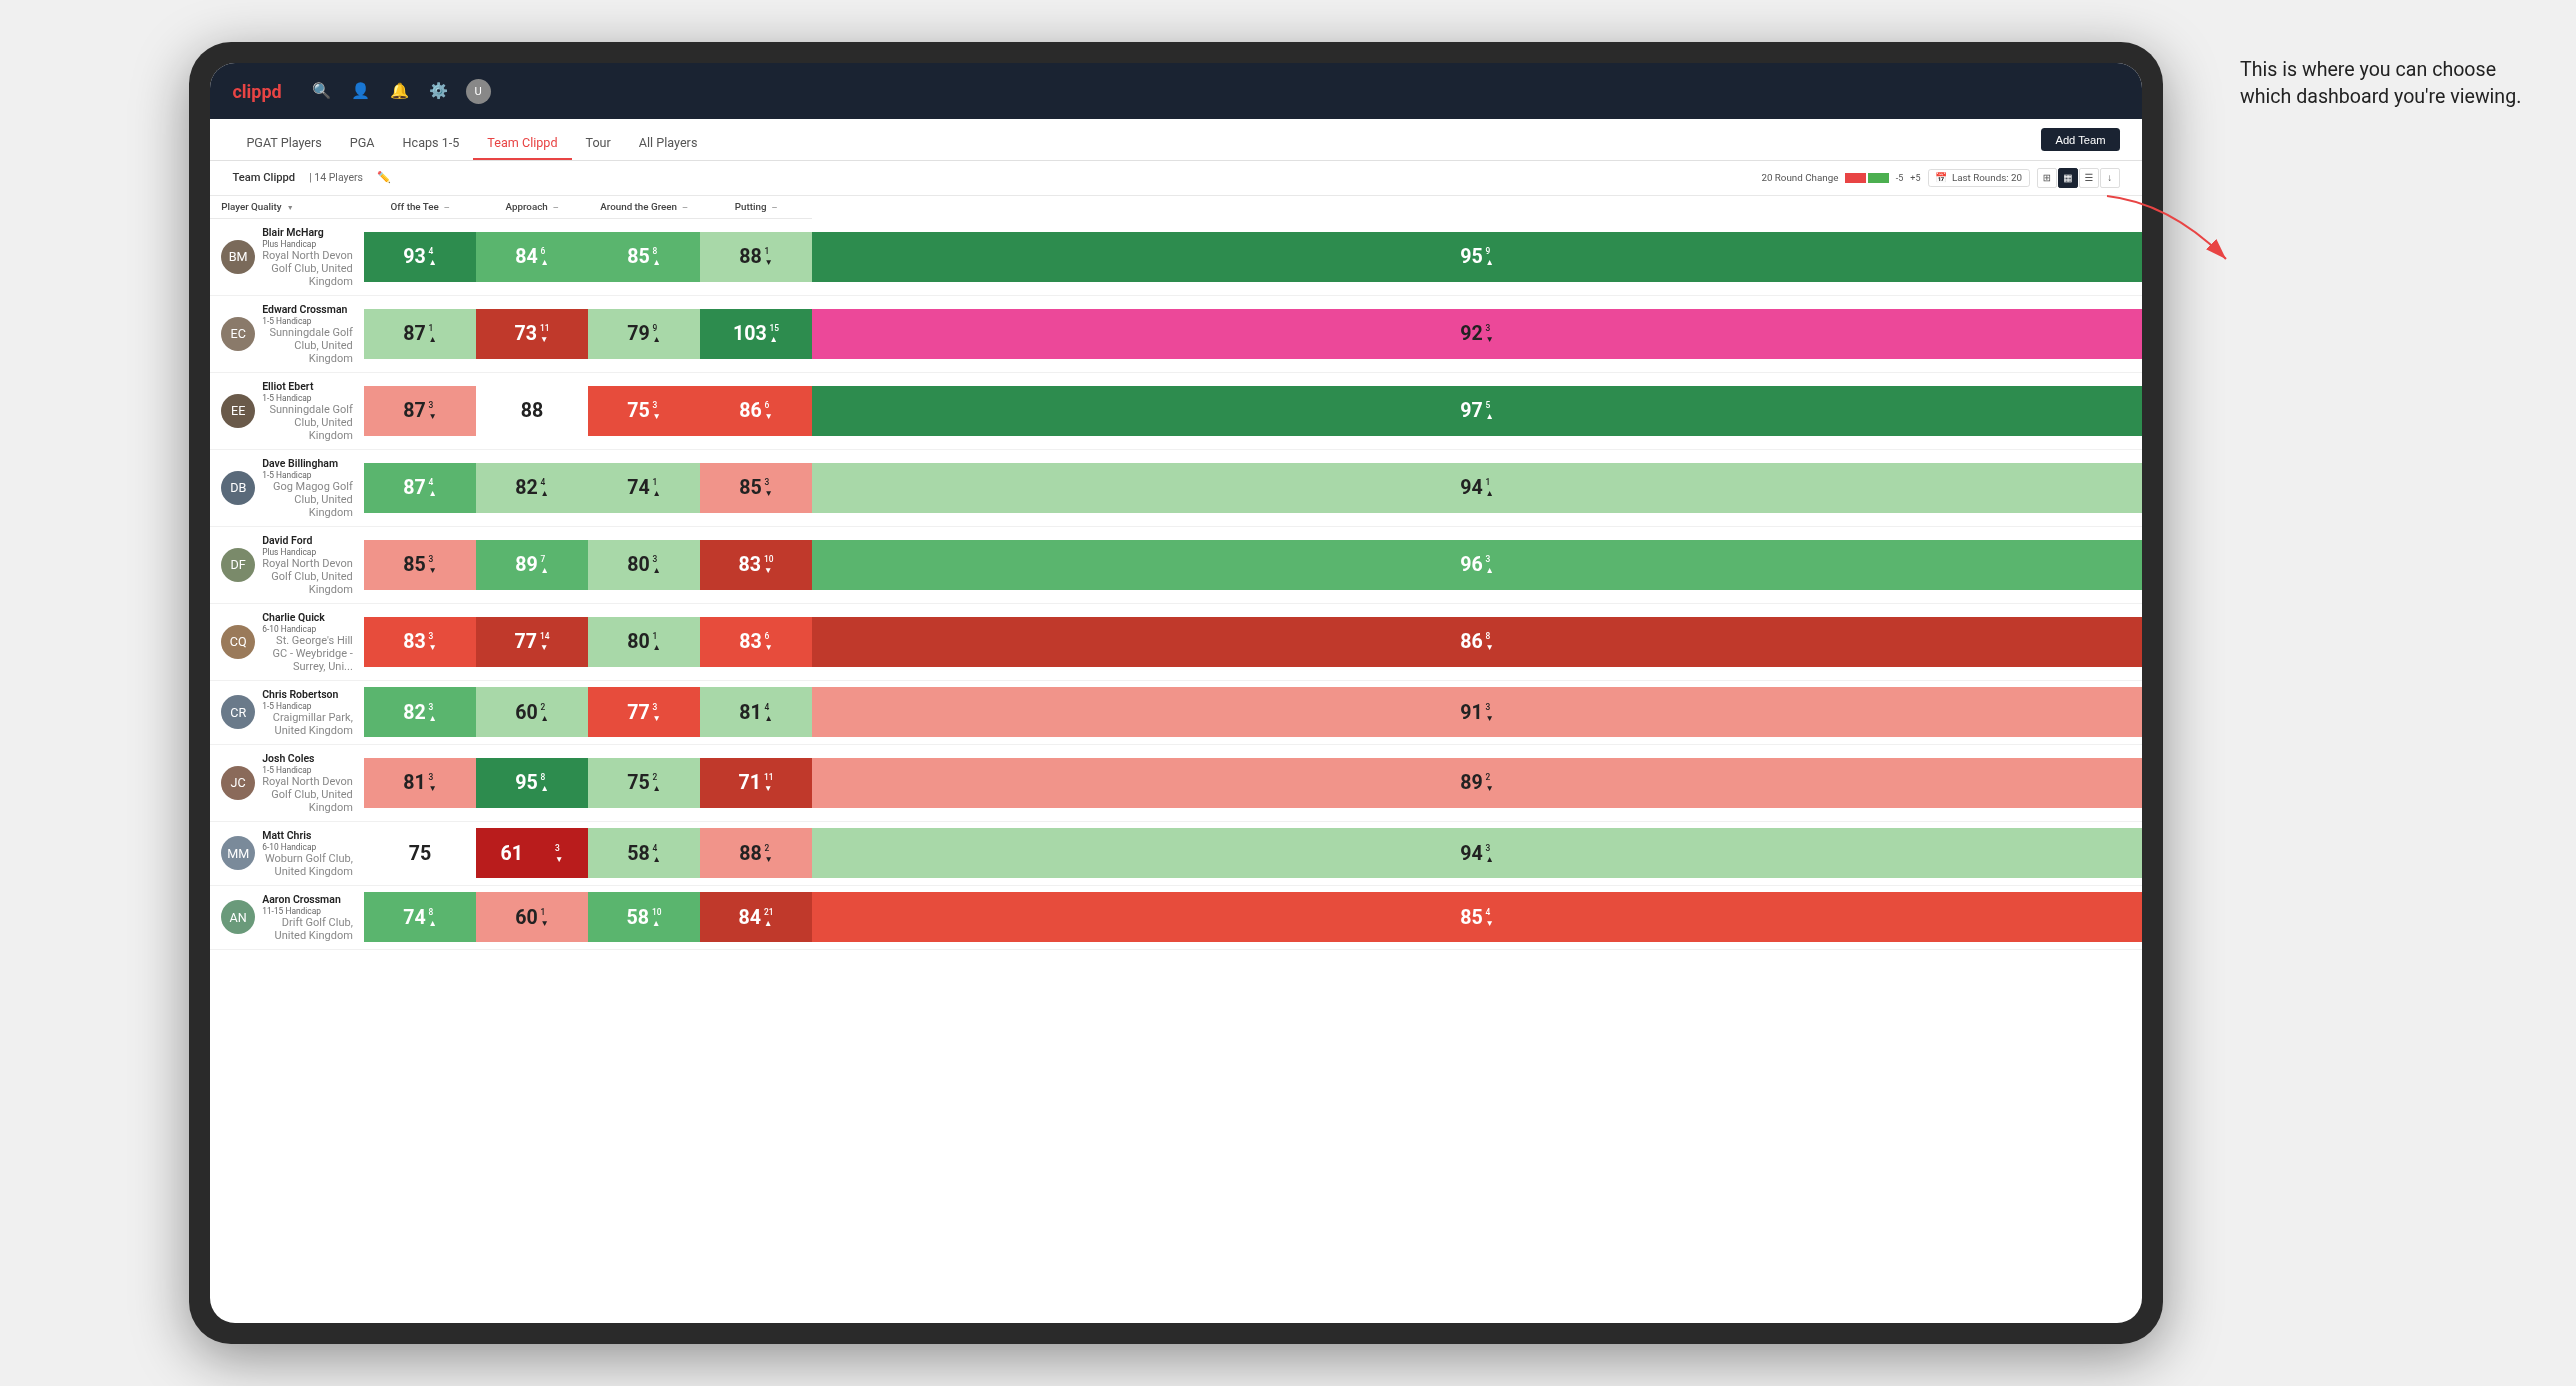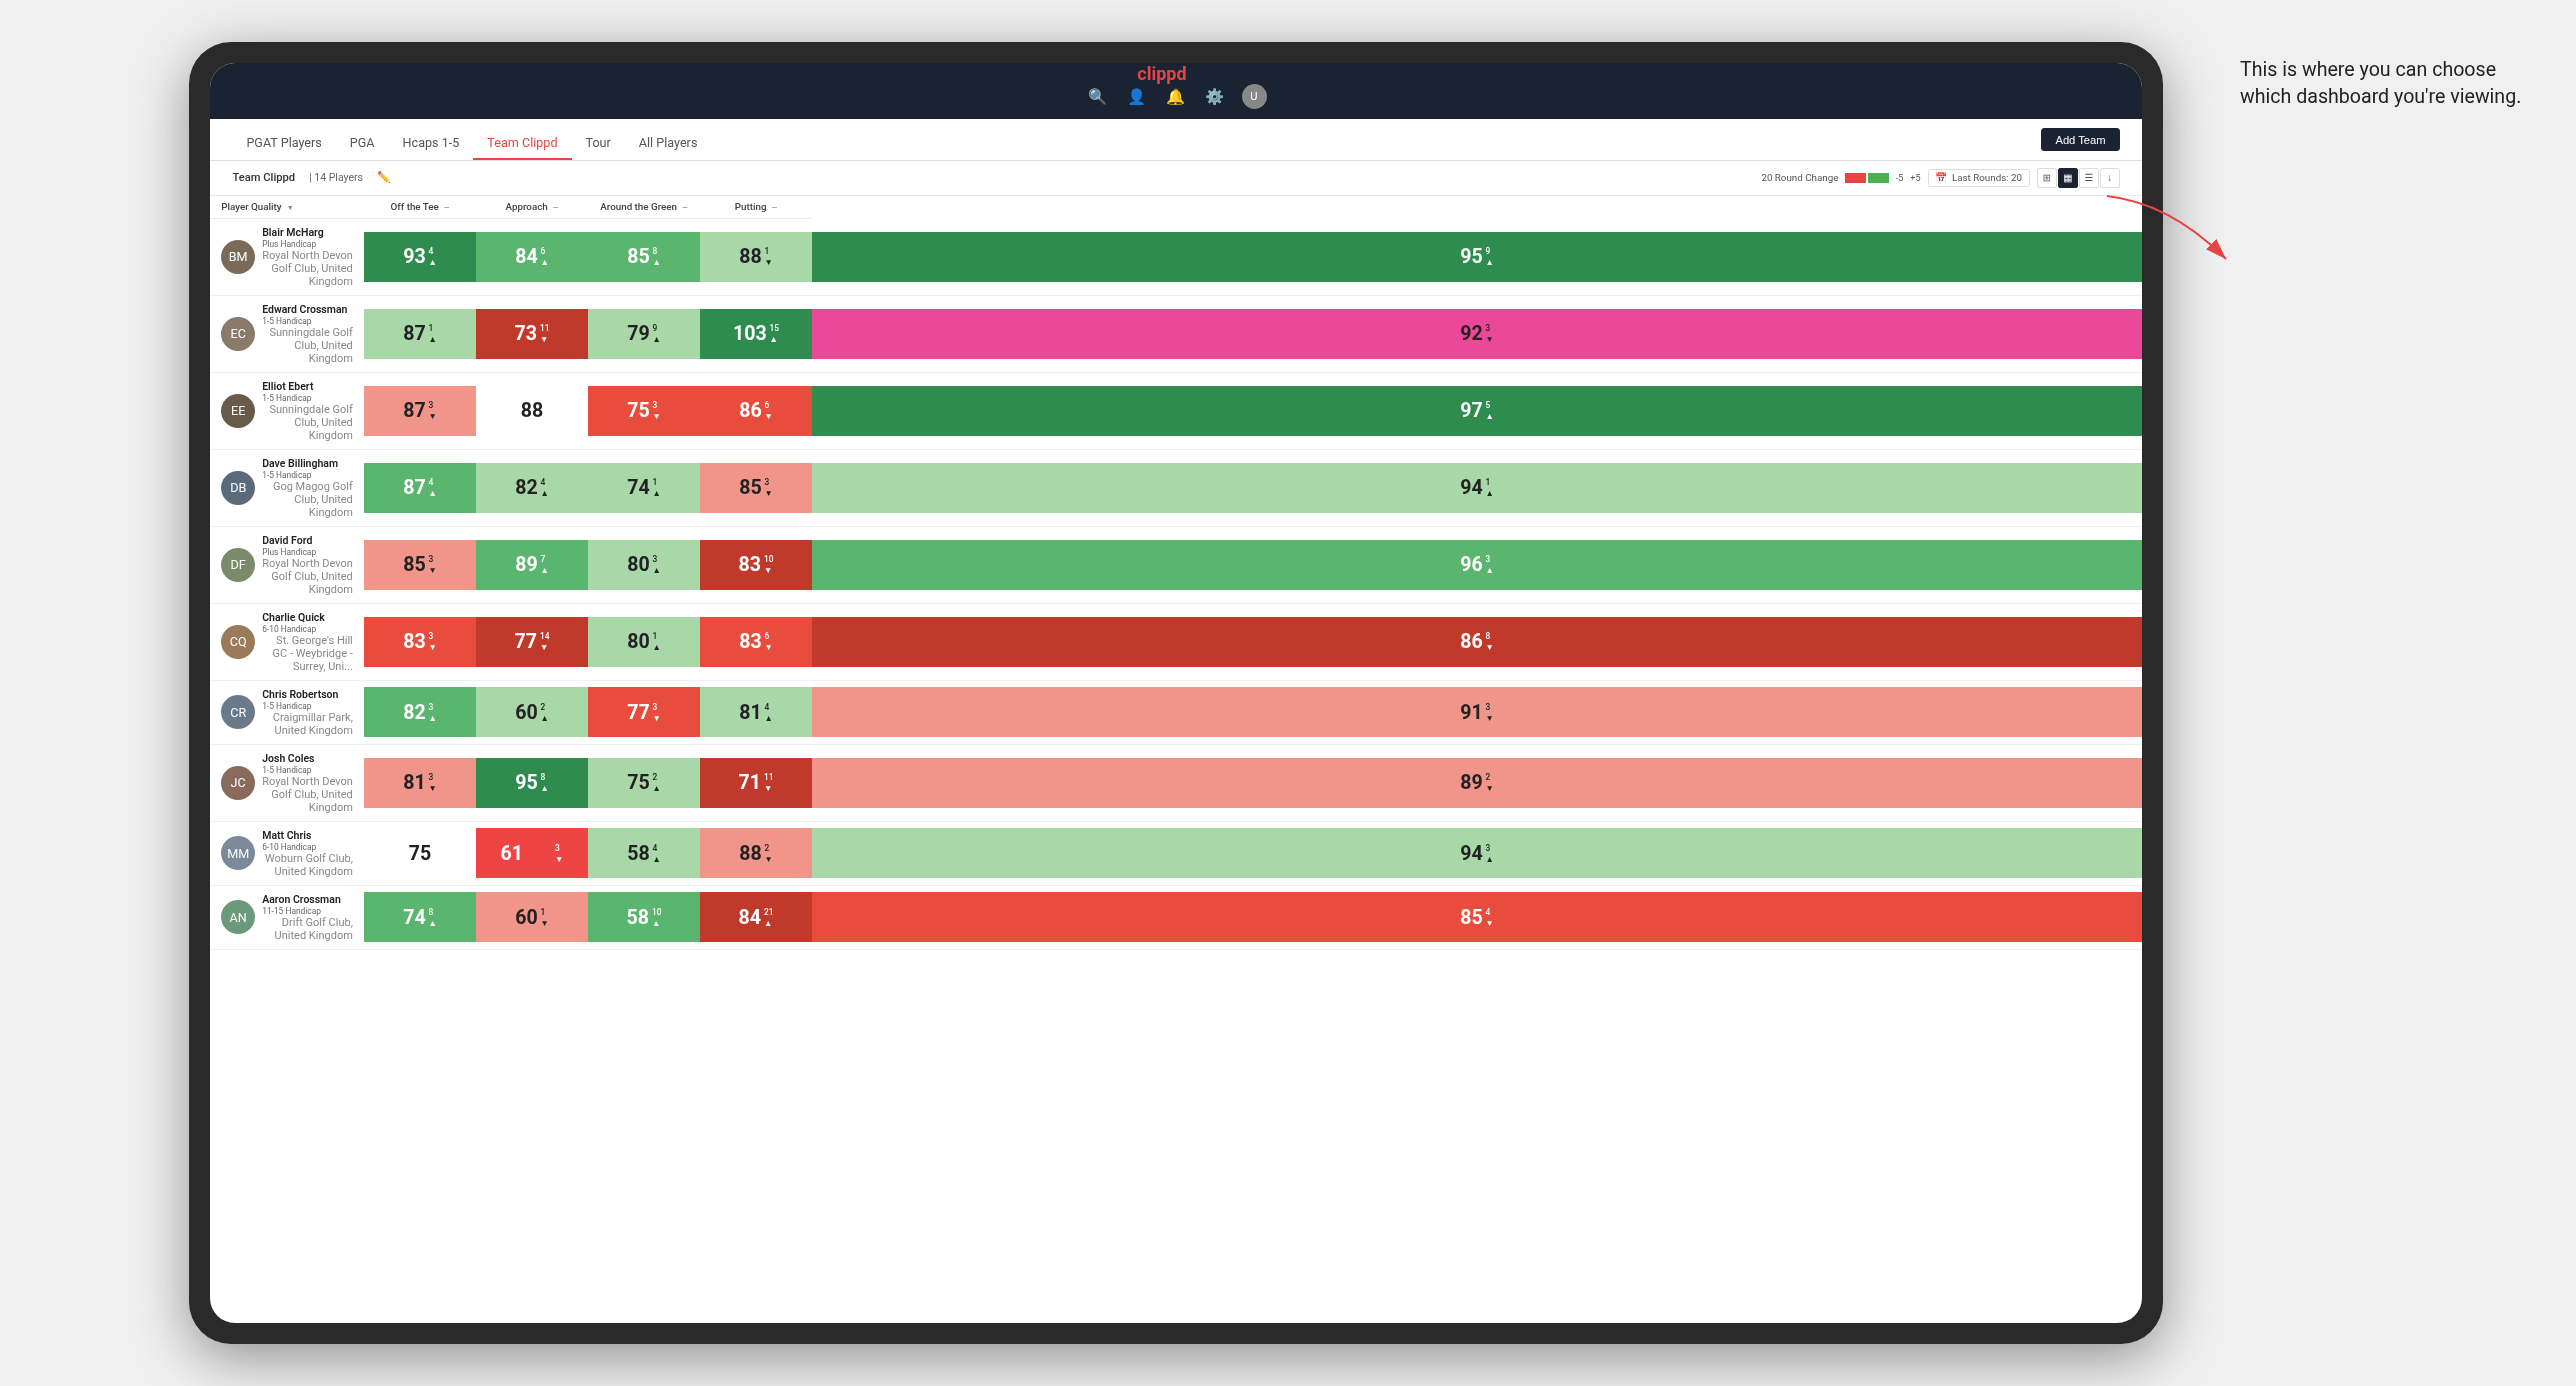--- a/index.html
+++ b/index.html
@@ -59,21 +59,20 @@
     }
 
     
     .navbar {
       background: #1a2332;
       height: 56px;
       display: flex;
       align-items: center;
       padding: 0 22.4px;
       flex-shrink: 0;
-      flex-direction: column;
     }
     .nav-logo {
       color: #e84444;
       font-size: 18px;
       font-weight: 700;
       margin-right: 28px;
     }
     .nav-items {
       display: flex;
       gap: 25px;
@@ -862,21 +861,21 @@
         </div>
       </div>
     </td>
     <td class="metric-cell">
     <div class="metric-inner" style="background:#ffffff; color:#222;">
       <span class="metric-value">75</span>
 
     </div>
   </td>
     <td class="metric-cell">
-    <div class="metric-inner" style="background:#ef4444; color:#fff;gap:32px;">
+    <div class="metric-inner" style="background:#b91c1c; color:#fff;gap:32px;">
       <span class="metric-value">61</span>
       <div class="metric-change" style="color:#fff">
                     <span class="metric-num">3</span>
                     <span>▼</span>
                   </div>
     </div>
   </td>
     <td class="metric-cell">
     <div class="metric-inner" style="background:#a8d8a8; color:#222;">
       <span class="metric-value">58</span>

